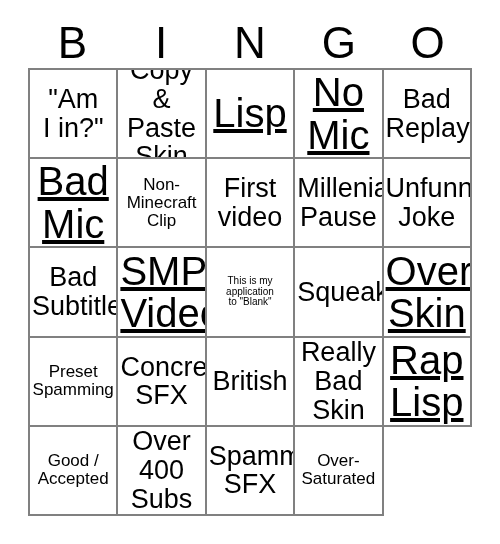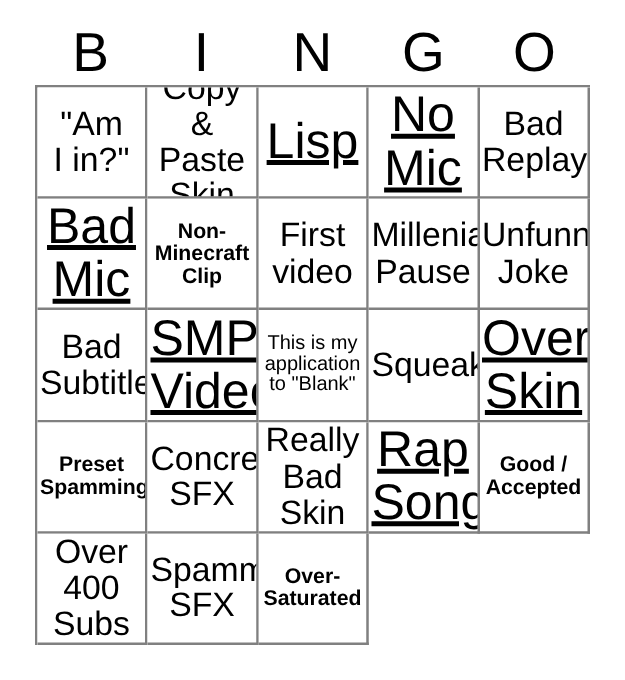--- a/index.html
+++ b/index.html
@@ -68,22 +68,22 @@
   .cell-text {
     display: block;
     width: 100%;
     white-space: pre-line;
     line-height: 1.06;
   }
   
   .fs-xl .cell-text { font-size: 40px; text-decoration: underline; }
   .fs-lg .cell-text { font-size: 27px; }
   .fs-md .cell-text { font-size: 27px; }
-  .fs-sm .cell-text { font-size: 17px; font-weight: bold; }
-  .fs-xs .cell-text { font-size: 16px; }
+  .fs-sm .cell-text { font-size: 17px; }
+  .fs-xs .cell-text { font-size: 10px; }
 </style>
 </head>
 <body>
 
 <div id="card">
 
   <div id="header-row">
     <div class="header-letter">B</div>
     <div class="header-letter">I</div>
     <div class="header-letter">N</div>
@@ -157,28 +157,31 @@
       </div>
 
     <div class="cell fs-sm">
         <span class="cell-text">Preset
 Spamming</span>
       </div>
     <div class="cell fs-md">
         <span class="cell-text">Concrete
 SFX</span>
       </div>
+    <div class="cell fs-lg">
+        <span class="cell-text">British</span>
+      </div>
     <div class="cell fs-md">
         <span class="cell-text">Really
 Bad
 Skin</span>
       </div>
     <div class="cell fs-xl">
         <span class="cell-text">Rap
-Song</span>
+Lisp</span>
       </div>
 
     <div class="cell fs-sm">
         <span class="cell-text">Good /
 Accepted</span>
       </div>
     <div class="cell fs-md">
         <span class="cell-text">Over
 400
 Subs</span>

